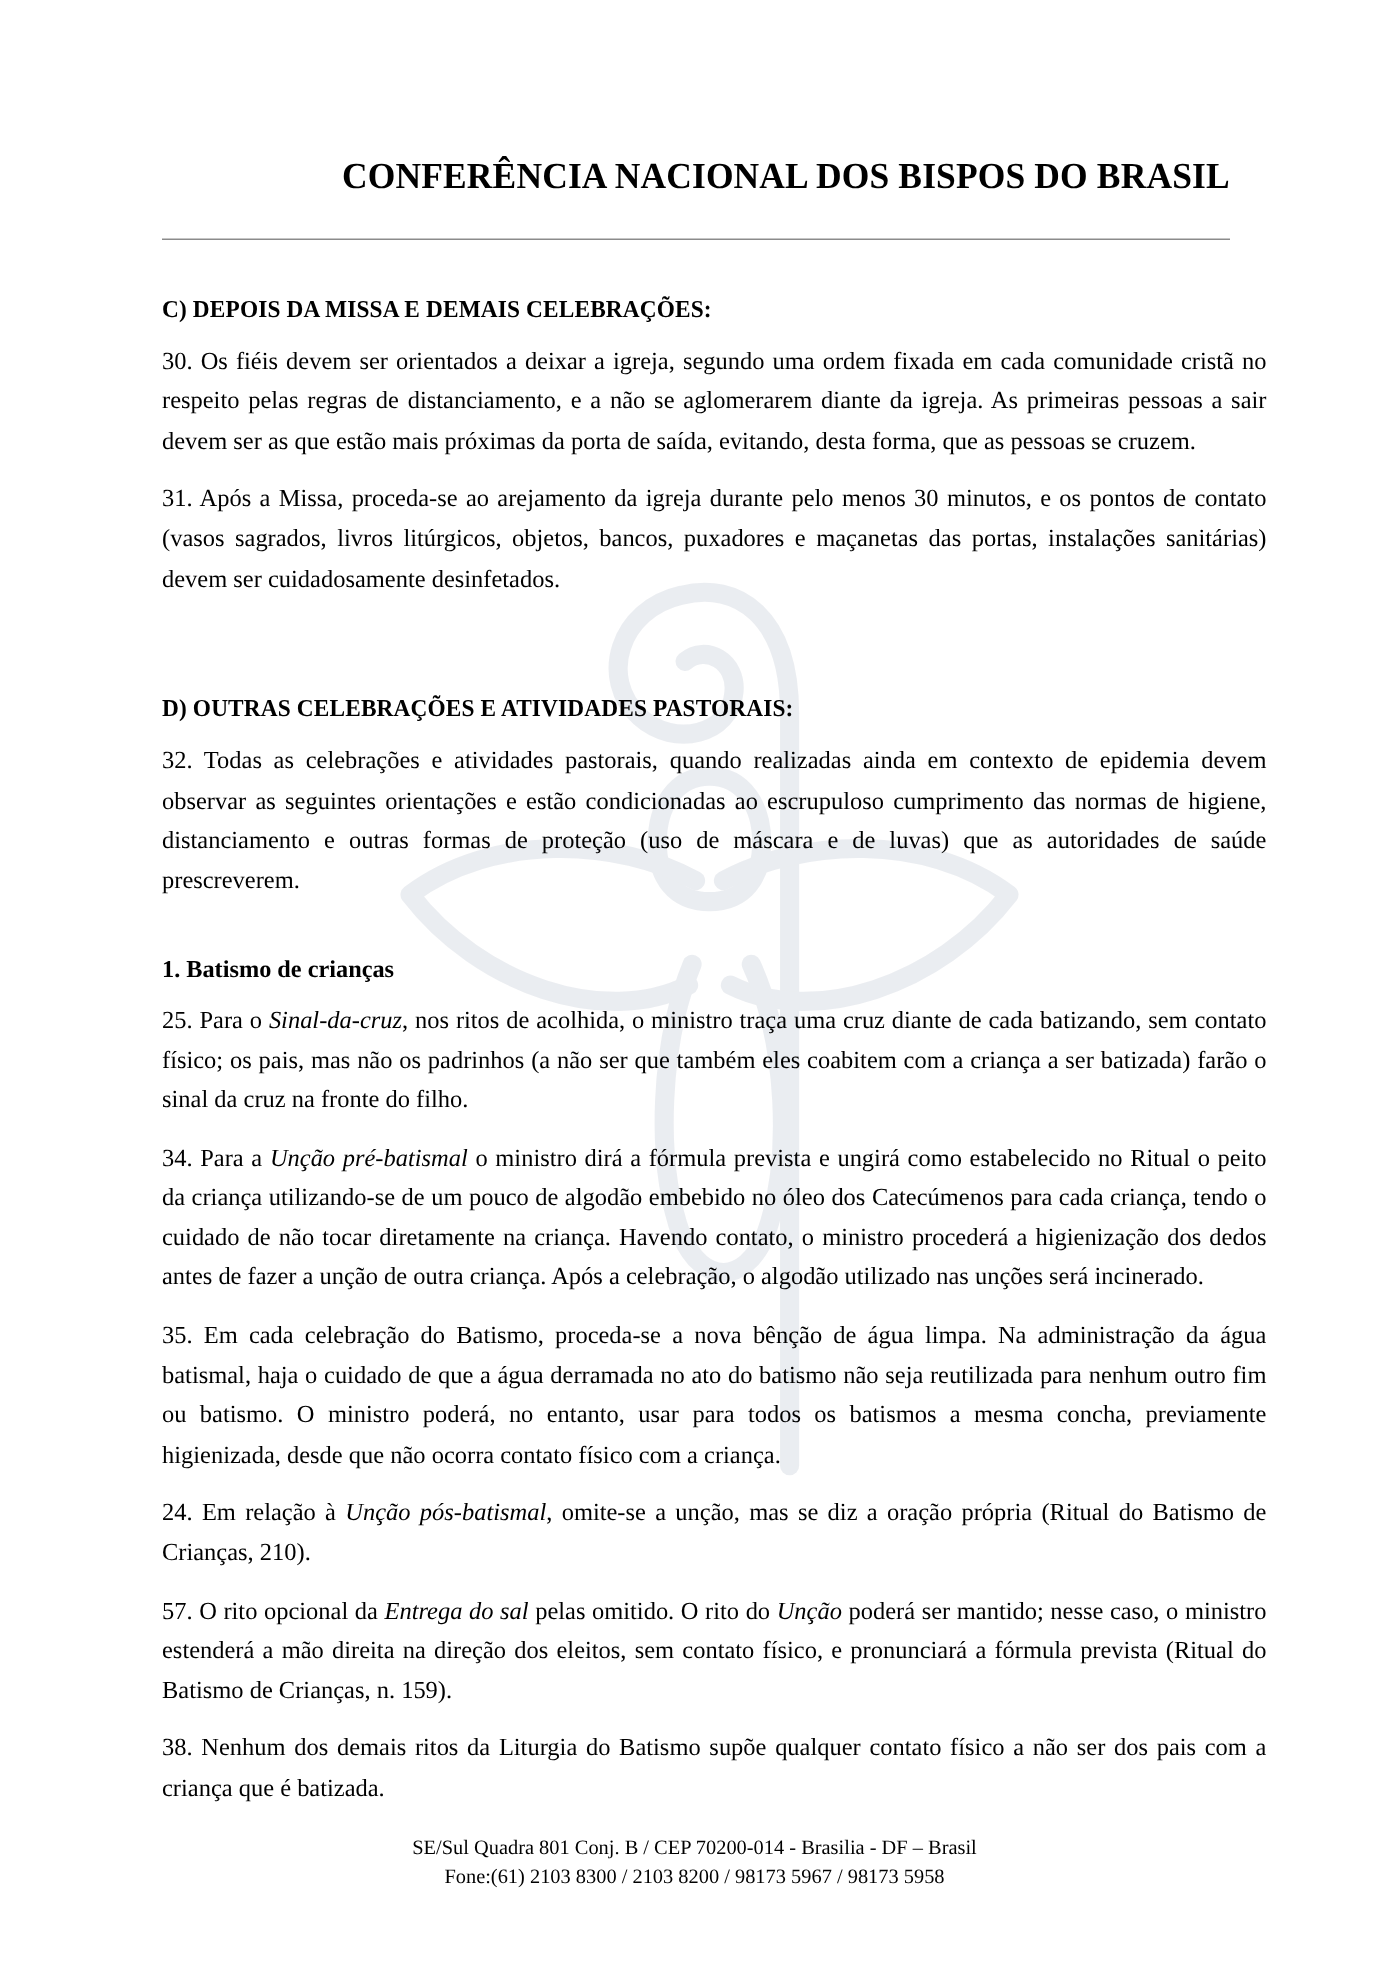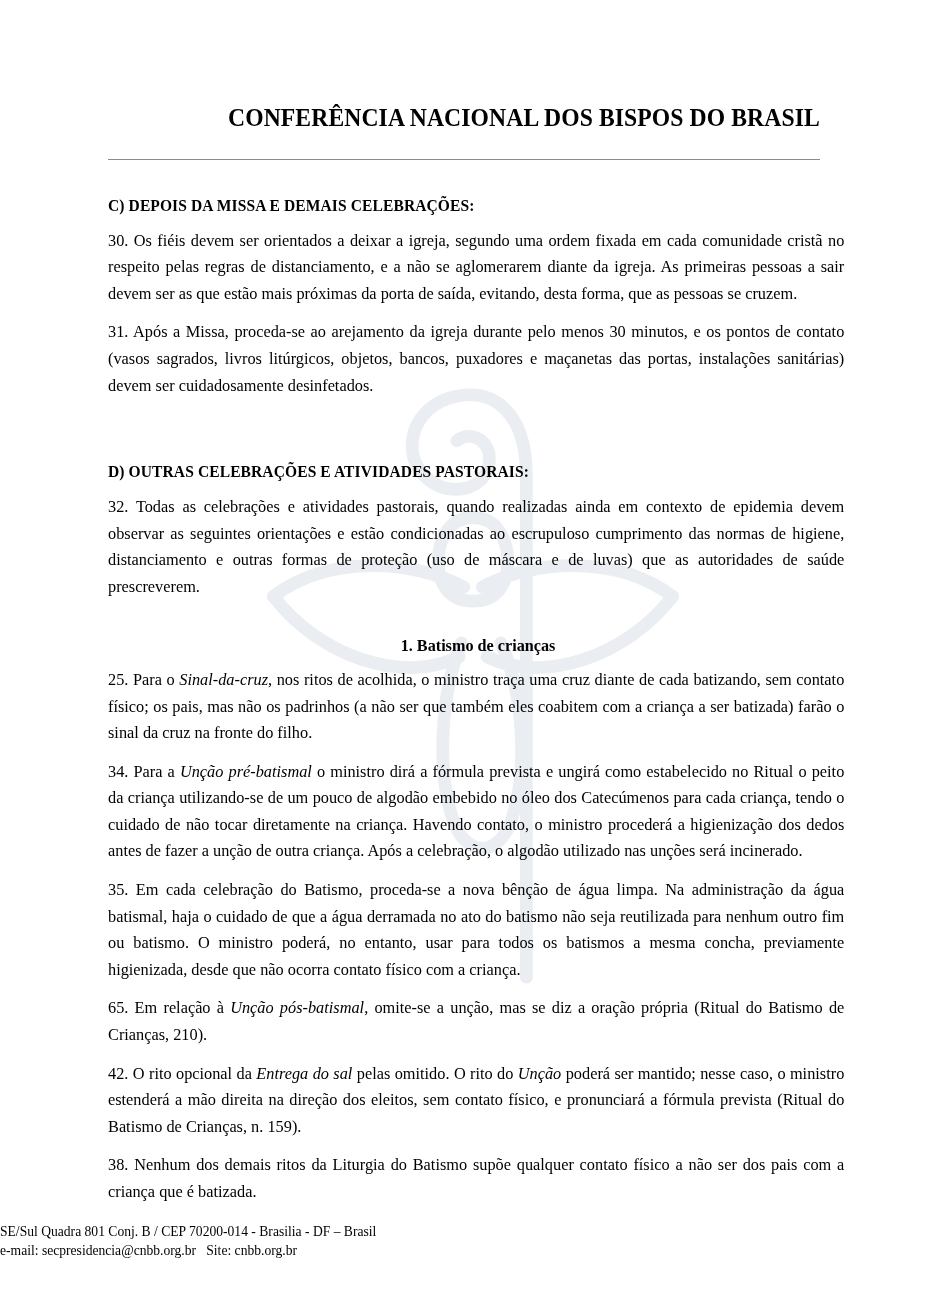--- a/index.html
+++ b/index.html
@@ -90,21 +90,20 @@
     transform: scaleX(0.96);
     transform-origin: left center;
   }
   .section-heading.spaced-top { margin-top: 34px; }
 
   .sub-heading {
     font-size: 16.2px;
     font-weight: bold;
     line-height: 1.28;
     margin: 36px 0 10px 0;
-    text-align: center;
   }
 
   p.para {
     font-size: 16.4px;
     line-height: 1.62;
     text-align: justify;
     text-justify: inter-word;
     margin: 0 0 12px 0;
     transform: scaleX(0.995);
     transform-origin: left top;
@@ -114,21 +113,21 @@
   p.para em { font-style: italic; }
 
   .gap-lg { height: 17px; }
 
   
   .footer {
     position: absolute;
     left: 0;
     top: 1222px;
     width: 926px;
-    text-align: left;
+    text-align: center;
     font-size: 13.6px;
     line-height: 1.42;
     z-index: 2;
   }
   .footer div { white-space: pre; }
 </style>
 </head>
 <body>
 
 <div class="page">
@@ -175,25 +174,25 @@
     <p class="para">32. Todas as celebrações e atividades pastorais, quando realizadas ainda em contexto de epidemia devem observar as seguintes orientações e estão condicionadas ao escrupuloso cumprimento das normas de higiene, distanciamento e outras formas de proteção (uso de máscara e de luvas) que as autoridades de saúde prescreverem.</p>
 
     <div class="sub-heading">1. Batismo de crianças</div>
 
     <p class="para"><span>25. Para o </span><em>Sinal-da-cruz</em><span>, nos ritos de acolhida, o ministro traça uma cruz diante de cada batizando, sem contato físico; os pais, mas não os padrinhos (a não ser que também eles coabitem com a criança a ser batizada) farão o sinal da cruz na fronte do filho.</span></p>
 
     <p class="para"><span>34. Para a </span><em>Unção pré-batismal</em><span> o ministro dirá a fórmula prevista e ungirá como estabelecido no Ritual o peito da criança utilizando-se de um pouco de algodão embebido no óleo dos Catecúmenos para cada criança, tendo o cuidado de não tocar diretamente na criança. Havendo contato, o ministro procederá a higienização dos dedos antes de fazer a unção de outra criança. Após a celebração, o algodão utilizado nas unções será incinerado.</span></p>
 
     <p class="para">35. Em cada celebração do Batismo, proceda-se a nova bênção de água limpa. Na administração da água batismal, haja o cuidado de que a água derramada no ato do batismo não seja reutilizada para nenhum outro fim ou batismo. O ministro poderá, no entanto, usar para todos os batismos a mesma concha, previamente higienizada, desde que não ocorra contato físico com a criança.</p>
 
-    <p class="para"><span>65. Em relação à </span><em>Unção pós-batismal</em><span>, omite-se a unção, mas se diz a oração própria (Ritual do Batismo de Crianças, 210).</span></p>
+    <p class="para"><span>24. Em relação à </span><em>Unção pós-batismal</em><span>, omite-se a unção, mas se diz a oração própria (Ritual do Batismo de Crianças, 210).</span></p>
 
-    <p class="para"><span>42. O rito opcional da </span><em>Entrega do sal</em><span> pelas omitido. O rito do </span><em>Unção</em><span> poderá ser mantido; nesse caso, o ministro estenderá a mão direita na direção dos eleitos, sem contato físico, e pronunciará a fórmula prevista (Ritual do Batismo de Crianças, n. 159).</span></p>
+    <p class="para"><span>57. O rito opcional da </span><em>Entrega do sal</em><span> pelas omitido. O rito do </span><em>Unção</em><span> poderá ser mantido; nesse caso, o ministro estenderá a mão direita na direção dos eleitos, sem contato físico, e pronunciará a fórmula prevista (Ritual do Batismo de Crianças, n. 159).</span></p>
 
     <p class="para">38. Nenhum dos demais ritos da Liturgia do Batismo supõe qualquer contato físico a não ser dos pais com a criança que é batizada.</p>
   </div>
 
   <div class="footer">
     <div>SE/Sul Quadra 801 Conj. B / CEP 70200-014 - Brasilia - DF – Brasil</div>
-    <div>e-mail: secpresidencia@cnbb.org.br   Site: cnbb.org.br</div>
+    <div>Fone:(61) 2103 8300 / 2103 8200 / 98173 5967 / 98173 5958</div>
   </div>
 
 </div>
 
 </body></html>

